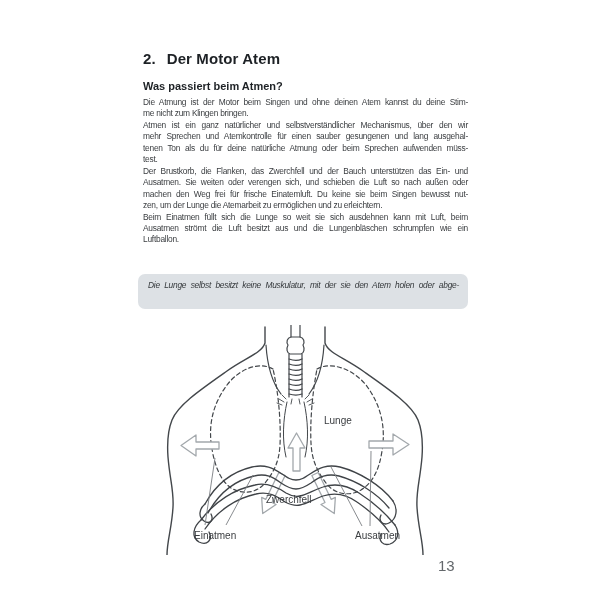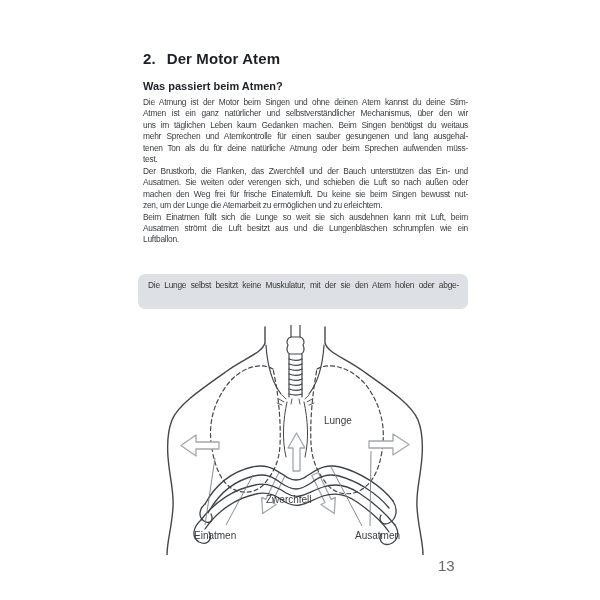--- a/index.html
+++ b/index.html
@@ -21,21 +21,21 @@
     position:absolute;left:143px;top:97px;width:325px;
     font-size:8.4px;line-height:11.45px;letter-spacing:-0.25px;
     color:#3a3d40;
   }
   .tline{text-align:justify;text-align-last:justify;}
   .tline.end{text-align-last:left;}
   .infobox{
     position:absolute;left:138px;top:274px;width:330px;height:35px;
     background:#dde1e5;border-radius:7px;box-sizing:border-box;
     padding:6px 9px 0 10px;
-    font-size:8.4px;line-height:11.5px;letter-spacing:-0.25px;color:#34383b;
+    font-size:8.4px;line-height:11.5px;letter-spacing:-0.25px;color:#34383b;font-style:italic;
   }
   .diagram{position:absolute;left:155px;top:325px;}
   .pagenum{
     position:absolute;left:438px;top:557px;font-size:15px;color:#63676b;text-align:right;
   }
   svg text{font-family:"Liberation Sans", sans-serif;fill:#3a3d40;font-size:10px;}
 </style>
 </head>
 <body>
 
@@ -44,22 +44,22 @@
   <div class="heading">
     <span class="num">2.</span>
     <span>Der Motor Atem</span>
   </div>
 
   <div class="subheading">Was passiert beim Atmen?</div>
 
   <div class="bodytext">
 
   <div class="tline">Die Atmung ist der Motor beim Singen und ohne deinen Atem kannst du deine Stim-</div>
+      <div class="tline end">me nicht zum Klingen bringen.</div>
       <div class="tline">Atmen ist ein ganz natürlicher und selbstverständlicher Mechanismus, über den wir</div>
-      <div class="tline">uns im täglichen Leben kaum Gedanken machen. Beim Singen benötigst du weitaus</div>
       <div class="tline">mehr Sprechen und Atemkontrolle für einen sauber gesungenen und lang ausgehal-</div>
       <div class="tline">tenen Ton als du für deine natürliche Atmung oder beim Sprechen aufwenden müss-</div>
       <div class="tline end">test.</div>
       <div class="tline">Der Brustkorb, die Flanken, das Zwerchfell und der Bauch unterstützen das Ein- und</div>
       <div class="tline">Ausatmen. Sie weiten oder verengen sich, und schieben die Luft so nach außen oder</div>
       <div class="tline">machen den Weg frei für frische Einatemluft. Du keine sie beim Singen bewusst nut-</div>
       <div class="tline end">zen, um der Lunge die Atemarbeit zu ermöglichen und zu erleichtern.</div>
       <div class="tline">Beim Einatmen füllt sich die Lunge so weit sie sich ausdehnen kann mit Luft, beim</div>
       <div class="tline">Ausatmen strömt die Luft besitzt aus und die Lungenbläschen schrumpfen wie ein</div>
       <div class="tline end">Luftballon.</div>

